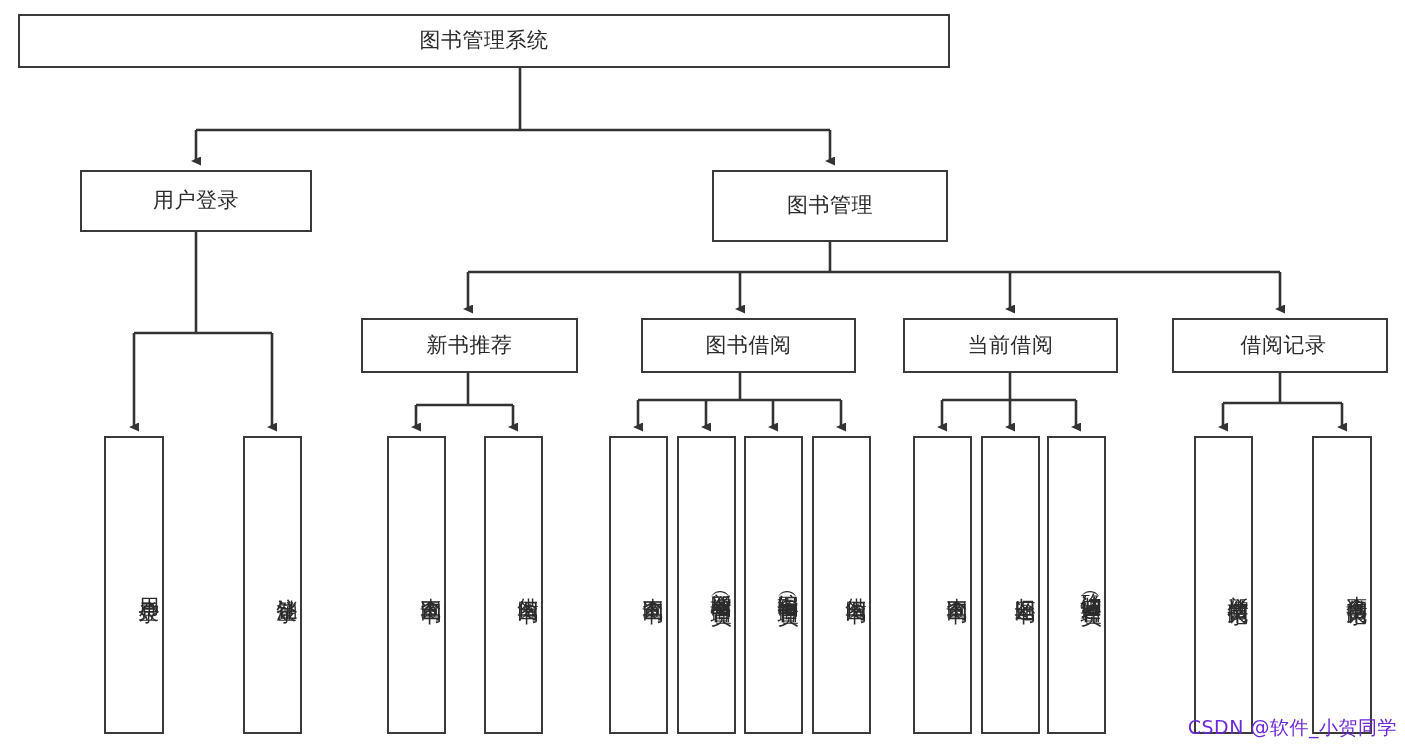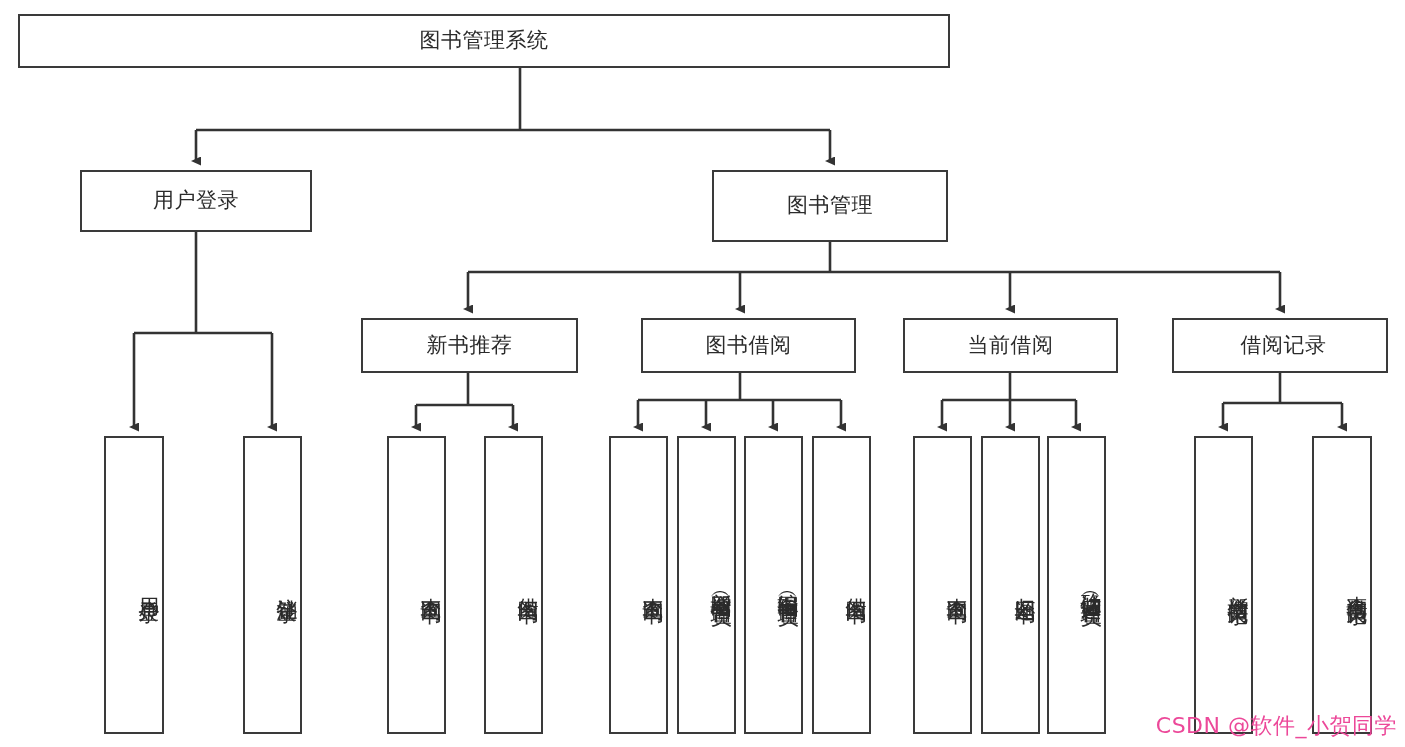--- a/index.html
+++ b/index.html
@@ -52,22 +52,22 @@
     justify-content: center;
     text-align: center;
   }
   .node-v span {
     display: block;
   }
   #watermark {
     position: absolute;
     right: 8px;
     bottom: 6px;
-    font-size: 22px;
-    color: #ec4899;
+    font-size: 19px;
+    color: #6d28d9;
     letter-spacing: 0.5px;
     white-space: nowrap;
     user-select: none;
   }
 </style>
 </head>
 <body>
 
 <div id="canvas">
 

